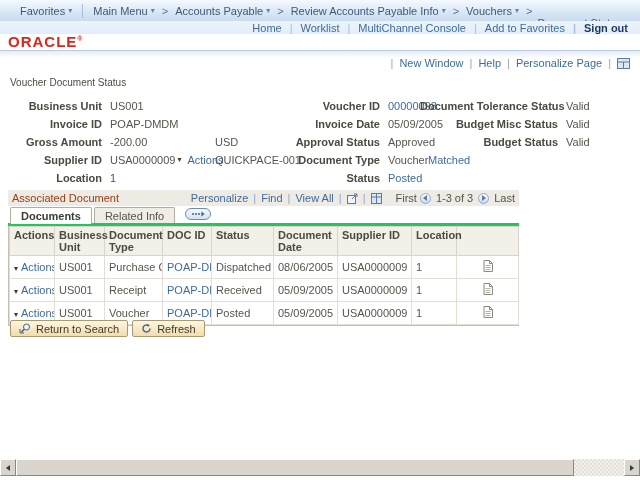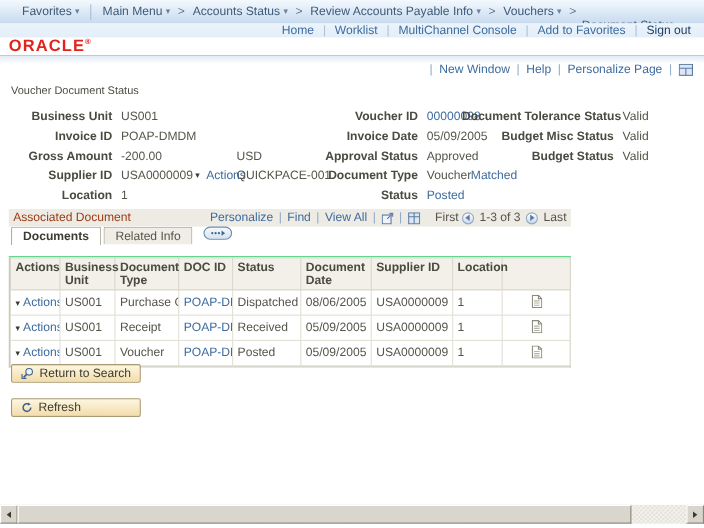--- a/index.html
+++ b/index.html
@@ -31,21 +31,21 @@
 
   
   .utility-bar {
     position:absolute; top:21px; left:0; width:640px; height:13px;
     background:linear-gradient(#ecf4fb,#e3eef9);
     display:flex; align-items:center; justify-content:flex-end;
     padding-right:12px; white-space:nowrap;
   }
   .ulink { color:#3e6b9e; cursor:pointer; }
   .ulink + .ulink::before { content:"|"; color:#a9bed7; margin:0 8px; }
-  .ulink.signout { font-weight:normal; color:#1c3a5e; }
+  .ulink.signout { font-weight:bold; color:#1c3a5e; }
 
   
   .logo { position:absolute; top:33px; left:8px; color:#e2231a; font-weight:bold; font-size:15px; letter-spacing:1px; }
   .logo .reg { font-size:7px; vertical-align:super; letter-spacing:0; }
   .header-divider {
     position:absolute; top:50px; left:0; width:640px; height:8px;
     border-top:1px solid #b9cbde;
     background:linear-gradient(#e3ecf5,#ffffff);
   }
 
@@ -91,21 +91,21 @@
     border:1px solid #92a9c6; background:linear-gradient(#ffffff,#ccd8ea);
     display:inline-flex; align-items:center; justify-content:center;
     margin:0 3px; cursor:pointer;
   }
   .tri { width:0; height:0; }
   .tri.left  { border-top:3px solid transparent; border-bottom:3px solid transparent; border-right:4px solid #5b7ba5; }
   .tri.right { border-top:3px solid transparent; border-bottom:3px solid transparent; border-left:4px solid #5b7ba5; }
   .nav-range { color:#55554b; margin:0 2px; }
 
   
-  .tab-row { height:28px; display:flex; align-items:flex-start; border-bottom:1px solid #22c55e; padding-left:2px; }
+  .tab-row { height:20px; display:flex; align-items:center; border-bottom:3px solid #22c55e; padding-left:2px; }
   .tab {
     border:1px solid #b0ae9f; border-bottom:none;
     padding:2px 10px 1px 10px; cursor:pointer; position:relative;
     background:#efede6; color:#55554b; margin-right:2px;
     border-radius:2px 2px 0 0;
   }
   .tab.active { background:#fff; color:#3b3b33; font-weight:bold; margin-bottom:-1px; padding-bottom:2px; }
   .tab .u::first-letter { text-decoration:underline; }
   .tab-pill {
     margin:0 0 2px 8px; width:26px; height:12px; border-radius:6px;
@@ -122,21 +122,21 @@
     background:#f2f0e9; color:#4a4a40; font-weight:bold; text-align:left;
     padding:2px 4px; border:1px solid #d8d6ca; vertical-align:top; height:26px;
   }
   td { padding:2px 4px; border:1px solid #e2e0d4; color:#55554b; height:23px; white-space:nowrap; overflow:hidden; }
   td.link, th .noop { color:#3e6b9e; }
   td .row-caret { font-size:8px; color:#3b3b33; margin-right:3px; cursor:pointer; }
   td .row-actions { color:#3e6b9e; cursor:pointer; }
   td.icon-cell { text-align:center; }
 
   
-  .footer-btns { position:absolute; left:10px; top:331px; display:flex; gap:14px;flex-direction:column; }
+  .footer-btns { position:absolute; left:10px; top:320px; display:flex; gap:4px; }
   .btn {
     display:inline-flex; align-items:center; gap:5px; height:17px;
     background:linear-gradient(#fdf6e0,#f2ddab);
     border:1px solid #a89a72; border-radius:2px;
     padding:0 8px; color:#3b3b32; cursor:pointer; white-space:nowrap;
   }
 
   
   .hscroll { position:absolute; left:0; top:459px; width:640px; height:17px; }
   .sb-track {
@@ -173,21 +173,21 @@
       <span>Favorites</span>
       <span class="caret">▾</span>
     </span>
     <span class="crumb-divider"></span>
     <span class="crumb-btn">
       <span>Main Menu</span>
       <span class="caret">▾</span>
     </span>
     <span class="crumb-sep">&gt;</span>
     <span class="crumb-btn">
-      <span>Accounts Status</span>
+      <span>Accounts Payable</span>
       <span class="caret">▾</span>
     </span>
     <span class="crumb-sep">&gt;</span>
     <span class="crumb-btn">
       <span>Review Accounts Payable Info</span>
       <span class="caret">▾</span>
     </span>
     <span class="crumb-sep">&gt;</span>
     <span class="crumb-btn">
       <span>Vouchers</span>

